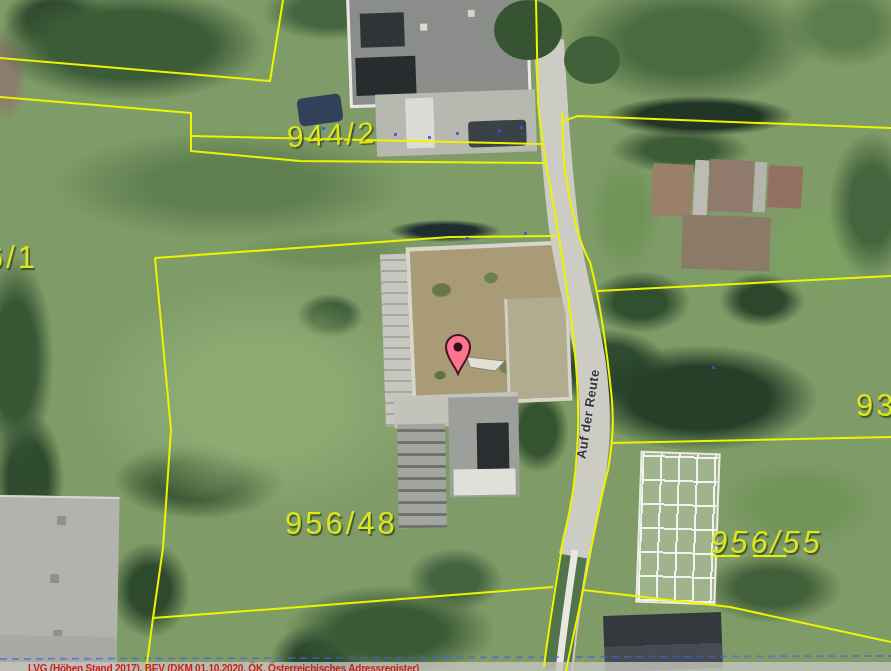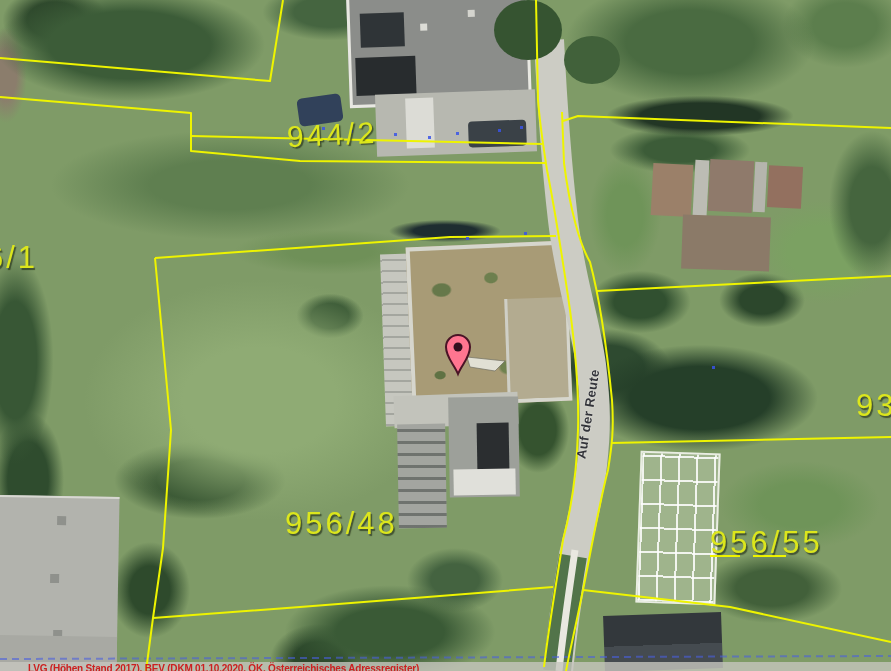--- a/index.html
+++ b/index.html
@@ -162,19 +162,19 @@
     <g>
       <polygon points="467,357 505,361 495,371 470,367" fill="#e6e6dc" opacity=".92" stroke="#6b6b60" stroke-width=".7"></polygon>
       <path class="pin-body" d="M458,374 C454,364 446,357.5 446,347 A12,12 0 1 1 470,347 C470,357.5 462,364 458,374 Z"></path>
       <circle cx="458" cy="347" r="4.5" fill="#320f1e"></circle>
     </g>
   </svg>
 
   <div class="plabel" style="left:-14px;top:242px;">6/1</div>
   <div class="plabel" style="left:287px;top:120px;transform:rotate(-3deg);font-size:30px;">944/2</div>
   <div class="plabel" style="left:285px;top:508px;">956/48</div>
-  <div class="plabel" style="left:710px;top:527px;">956/55</div>
+  <div class="plabel" style="left:710px;top:527px;font-style:italic;">956/55</div>
   <div class="plabel" style="left:856px;top:390px;">93</div>
 
   <div class="street">Auf der Reute</div>
 
   <div class="attr">LVG (Höhen Stand 2017), BEV (DKM 01.10.2020, ÖK, Österreichisches Adressregister)</div>
 </div>
 
 </body></html>

